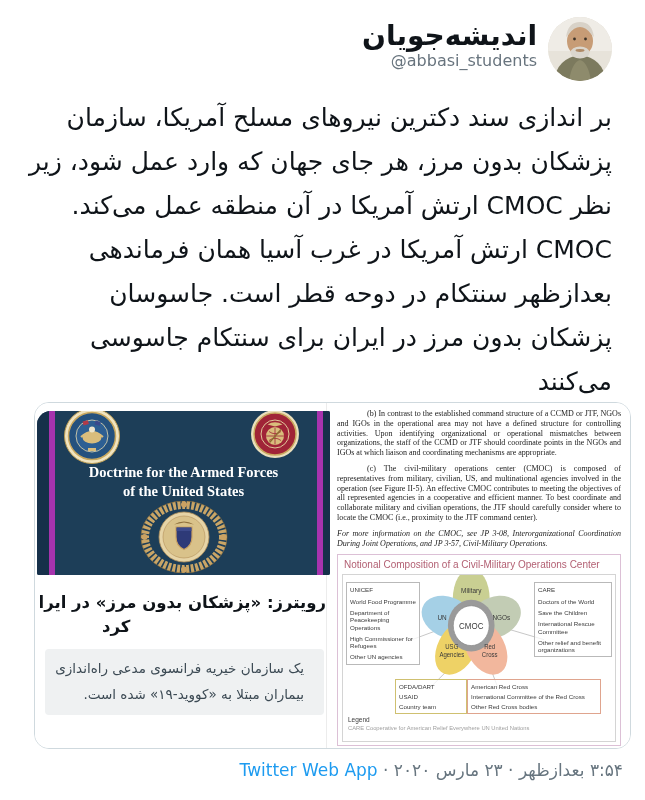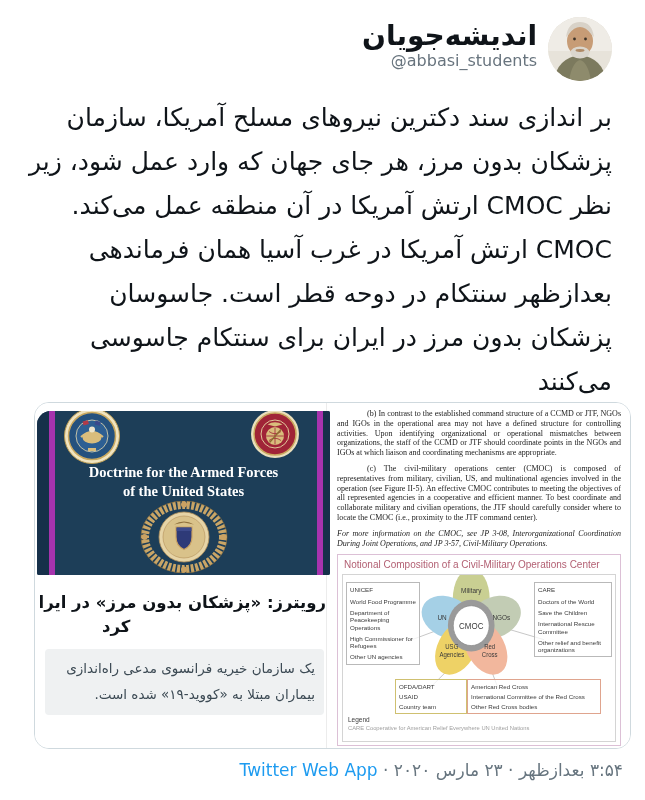--- a/index.html
+++ b/index.html
@@ -28,21 +28,21 @@
   .seal-left{position:absolute;left:26px;top:-4px;width:58px;height:58px;}
   .seal-right{position:absolute;right:30px;top:-2px;width:50px;height:50px;}
   .cover-title{position:absolute;top:52px;left:22px;right:22px;text-align:center;color:#ffffff;
     font-family:"Liberation Serif",serif;font-weight:bold;font-size:14.5px;line-height:19px;}
   .jcs{position:absolute;left:50%;transform:translateX(-50%);top:90px;width:88px;height:72px;}
   
   .headline{position:absolute;top:188px;left:5px;right:0;direction:rtl;color:#0f1419;font-weight:bold;font-size:16.5px;line-height:24px;overflow:hidden;}
   .h-line1{white-space:nowrap;text-align:right;}
   .h-line2{text-align:left;padding-left:62px;}
   .quote-box{position:absolute;top:246px;left:10px;right:2px;background:#eff1f2;border-radius:4px;
-    direction:rtl;text-align:right;font-size:13.5px;line-height:26px;color:#3c4a54;padding:6px 9px 8px;}
+    direction:rtl;text-align:right;font-size:13.5px;line-height:26px;color:#3c4a54;padding:6px 20px 8px;}
   .quote-line{white-space:nowrap;}
   
   .card-right{flex:1;padding:6px 9px 0 10px;font-family:"Liberation Serif",serif;color:#1a1a1a;background:#fff;}
   .doc-para{font-size:8px;line-height:9.8px;text-align:justify;margin:0 0 6px;}
   .doc-para.indent{text-indent:30px;}
   .doc-para.italic{font-style:italic;}
   
   .figure{border:1px solid #dcc0d6;height:190px;position:relative;margin-top:2px;}
   .fig-title{color:#b25f72;font-family:"Liberation Sans",sans-serif;font-size:10px;padding:4px 6px 2px;}
   .fig-area{position:absolute;top:19px;left:4px;right:4px;bottom:3px;border:1px solid #d4d4d4;}

